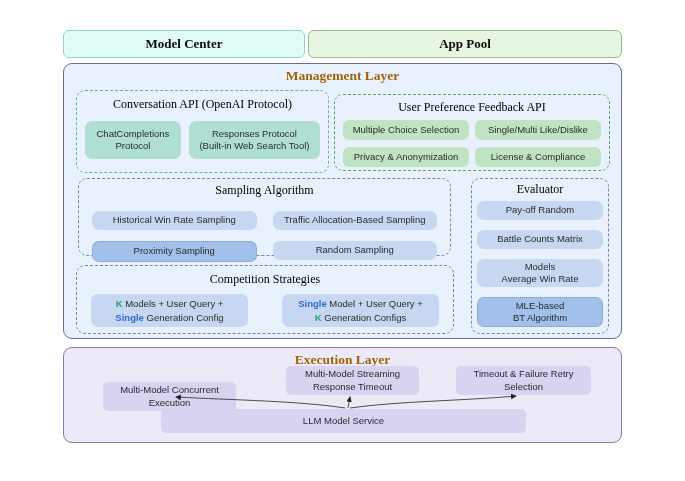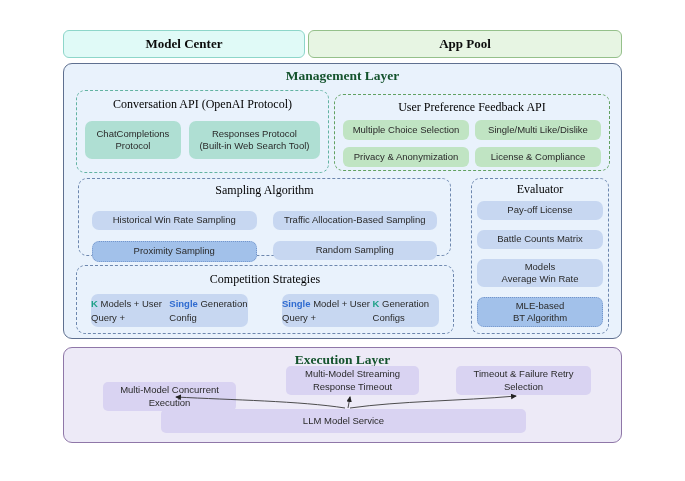--- a/index.html
+++ b/index.html
@@ -12,21 +12,21 @@
            font-family:"Liberation Serif",serif;font-weight:bold;font-size:13px;color:#0c0c0c;}
   .model-center{left:63px;width:242px;background:#e0faf7;border:1.5px solid #8ed6ca;}
   .app-pool{left:308px;width:314px;background:#e7f5e3;border:1.5px solid #95c08b;}
 
   
   .mgmt{position:absolute;left:63px;top:63px;width:559px;height:276px;box-sizing:border-box;
         background:#e9f2fc;border:1.5px solid #5f7090;border-radius:9px;}
   .exec{position:absolute;left:63px;top:347px;width:559px;height:96px;box-sizing:border-box;
         background:#edeaf7;border:1.5px solid #8f77a8;border-radius:9px;}
   .layer-title{position:absolute;top:4px;left:0;right:0;text-align:center;
-        font-family:"Liberation Serif",serif;font-weight:bold;font-size:13.5px;color:#14532d;}
+        font-family:"Liberation Serif",serif;font-weight:bold;font-size:13.5px;color:#a16207;}
 
   
   .dashed{position:absolute;border-radius:9px;box-sizing:border-box;}
   .group-title{text-align:center;font-family:"Liberation Serif",serif;font-size:12px;color:#000;line-height:14px;}
 
   .chip{display:flex;align-items:center;justify-content:center;text-align:center;
         font-size:9.5px;line-height:1.3;color:#2a2a2a;border-radius:7px;white-space:pre-line;}
   .teal{background:#afdfd3;}
   .green{background:#c0e4c3;height:20px;border-radius:6px;}
   .blue{background:#c7d7f1;}
@@ -46,21 +46,21 @@
   .samp-grid{display:grid;grid-template-columns:1fr 1fr;gap:11px 16px;margin-top:14px;}
   .samp-grid .chip{height:19px;}
 
   .evaluator{left:407px;top:114px;width:138px;height:156px;border:1.5px dashed #6d87ae;padding:3px 5px 0;}
   .eval-col{display:flex;flex-direction:column;gap:10px;margin-top:5px;}
   .eval-col .chip.short{height:19px;}
   .eval-col .chip.tall{height:28px;}
 
   .competition{left:12px;top:201px;width:378px;height:69px;border:1.5px dashed #6d87ae;padding:6px 14px 0;}
   .comp-row{display:flex;gap:34px;margin-top:8px;}
-  .strat{flex:1;height:33px;background:#c7d7f1;border-radius:7px;display:flex;flex-direction:row;
+  .strat{flex:1;height:33px;background:#c7d7f1;border-radius:7px;display:flex;flex-direction:column;
          align-items:center;justify-content:center;font-size:9.5px;line-height:1.4;color:#2a2a2a;}
   .k{color:#1ea187;font-weight:bold;}
   .single{color:#2f6bd0;font-weight:bold;}
 
   .exec-chip{position:absolute;height:29px;}
   .exec-chip.e1{left:39px;top:18px;width:133px;margin-top:16px;}
   .exec-chip.e2{left:222px;top:18px;width:133px;}
   .exec-chip.e3{left:392px;top:18px;width:135px;}
   .llm{position:absolute;left:97px;top:61px;width:365px;height:24px;}
 
@@ -106,21 +106,21 @@
         <div class="chip blue">Historical Win Rate Sampling</div>
         <div class="chip blue">Traffic Allocation-Based Sampling</div>
         <div class="chip darkblue">Proximity Sampling</div>
         <div class="chip blue">Random Sampling</div>
       </div>
     </div>
 
     <div class="dashed evaluator">
       <div class="group-title">Evaluator</div>
       <div class="eval-col">
-        <div class="chip blue short">Pay-off License</div>
+        <div class="chip blue short">Pay-off Random</div>
         <div class="chip blue short">Battle Counts Matrix</div>
         <div class="chip blue tall">Models
 Average Win Rate</div>
         <div class="chip darkblue tall">MLE-based
 BT Algorithm</div>
       </div>
     </div>
 
     <div class="dashed competition">
       <div class="group-title">Competition Strategies</div>

